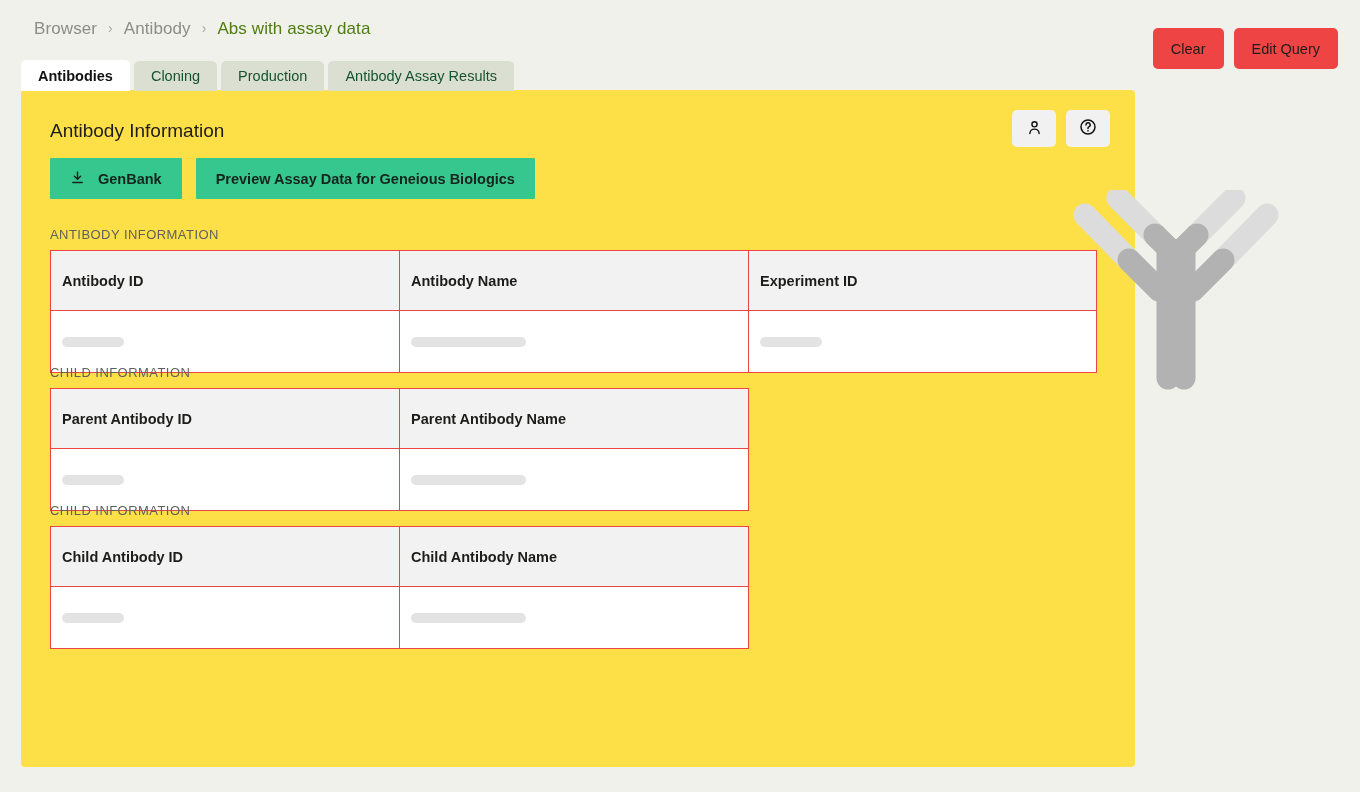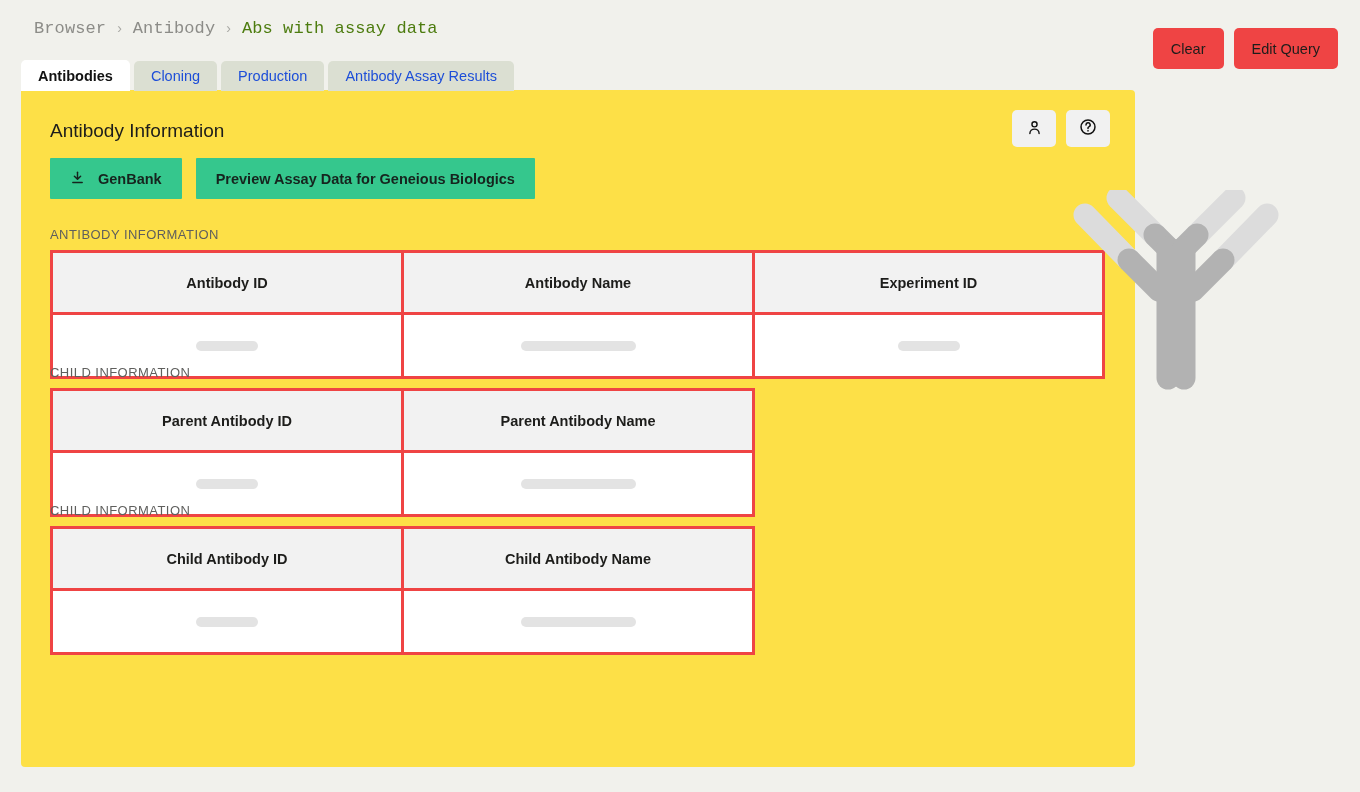--- a/index.html
+++ b/index.html
@@ -27,21 +27,20 @@
     left: 34px;
     top: 19px;
     display: flex;
     align-items: center;
     gap: 11px;
     font-size: 17px;
   }
   .crumb {
     color: #8c8c88;
     letter-spacing: .1px;
-    font-family: Liberation Mono, monospace;
   }
   .crumb.current {
     color: #4d7c0f;
   }
   .crumb-sep {
     color: #a9a9a4;
     font-size: 14px;
     line-height: 1;
     transform: translateY(-1px);
   }
@@ -74,21 +73,21 @@
     position: absolute;
     left: 21px;
     top: 60px;
     display: flex;
     align-items: center;
     gap: 4px;
     z-index: 3;
   }
   .tab {
     background: #dbdfd2;
-    color: #1d4ed8;
+    color: #14532d;
     font-size: 14.5px;
     border-radius: 5px 5px 0 0;
     padding: 0 17px;
     height: 30px;
     display: flex;
     align-items: center;
     cursor: pointer;
     white-space: nowrap;
   }
   .tab.active {
@@ -172,22 +171,22 @@
     letter-spacing: .45px;
     margin-bottom: 8px;
   }
   table.data {
     border-collapse: collapse;
     table-layout: fixed;
     background: #fff;
   }
   table.data th,
   table.data td {
-    border: 3px solid #ef4444;
-    text-align: center;
+    border: 1px solid #ef4444;
+    text-align: left;
     padding: 11px;
   }
   table.data th {
     background: #f2f2f2;
     height: 37px;
     font-size: 14.5px;
     color: #1d1d1b;
     font-weight: bold;
   }
   table.data td {

